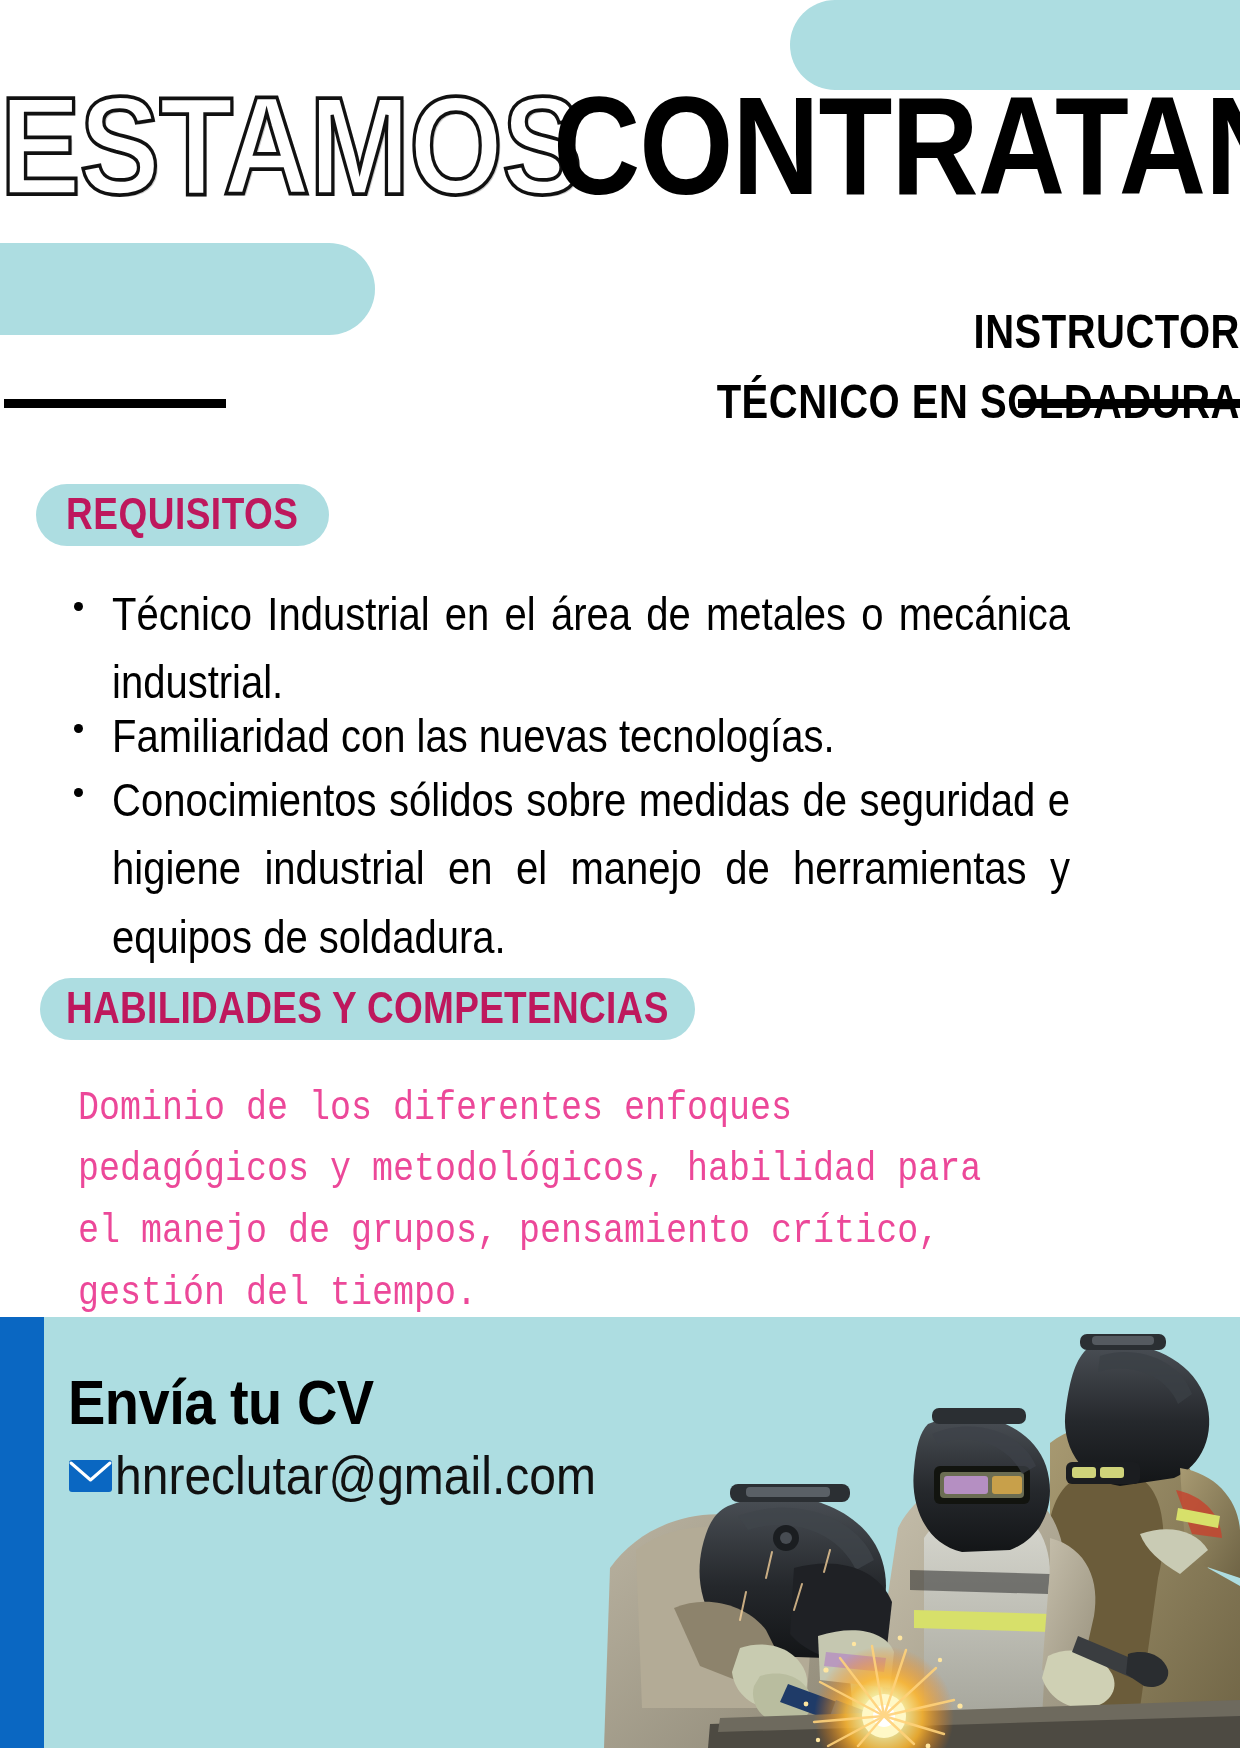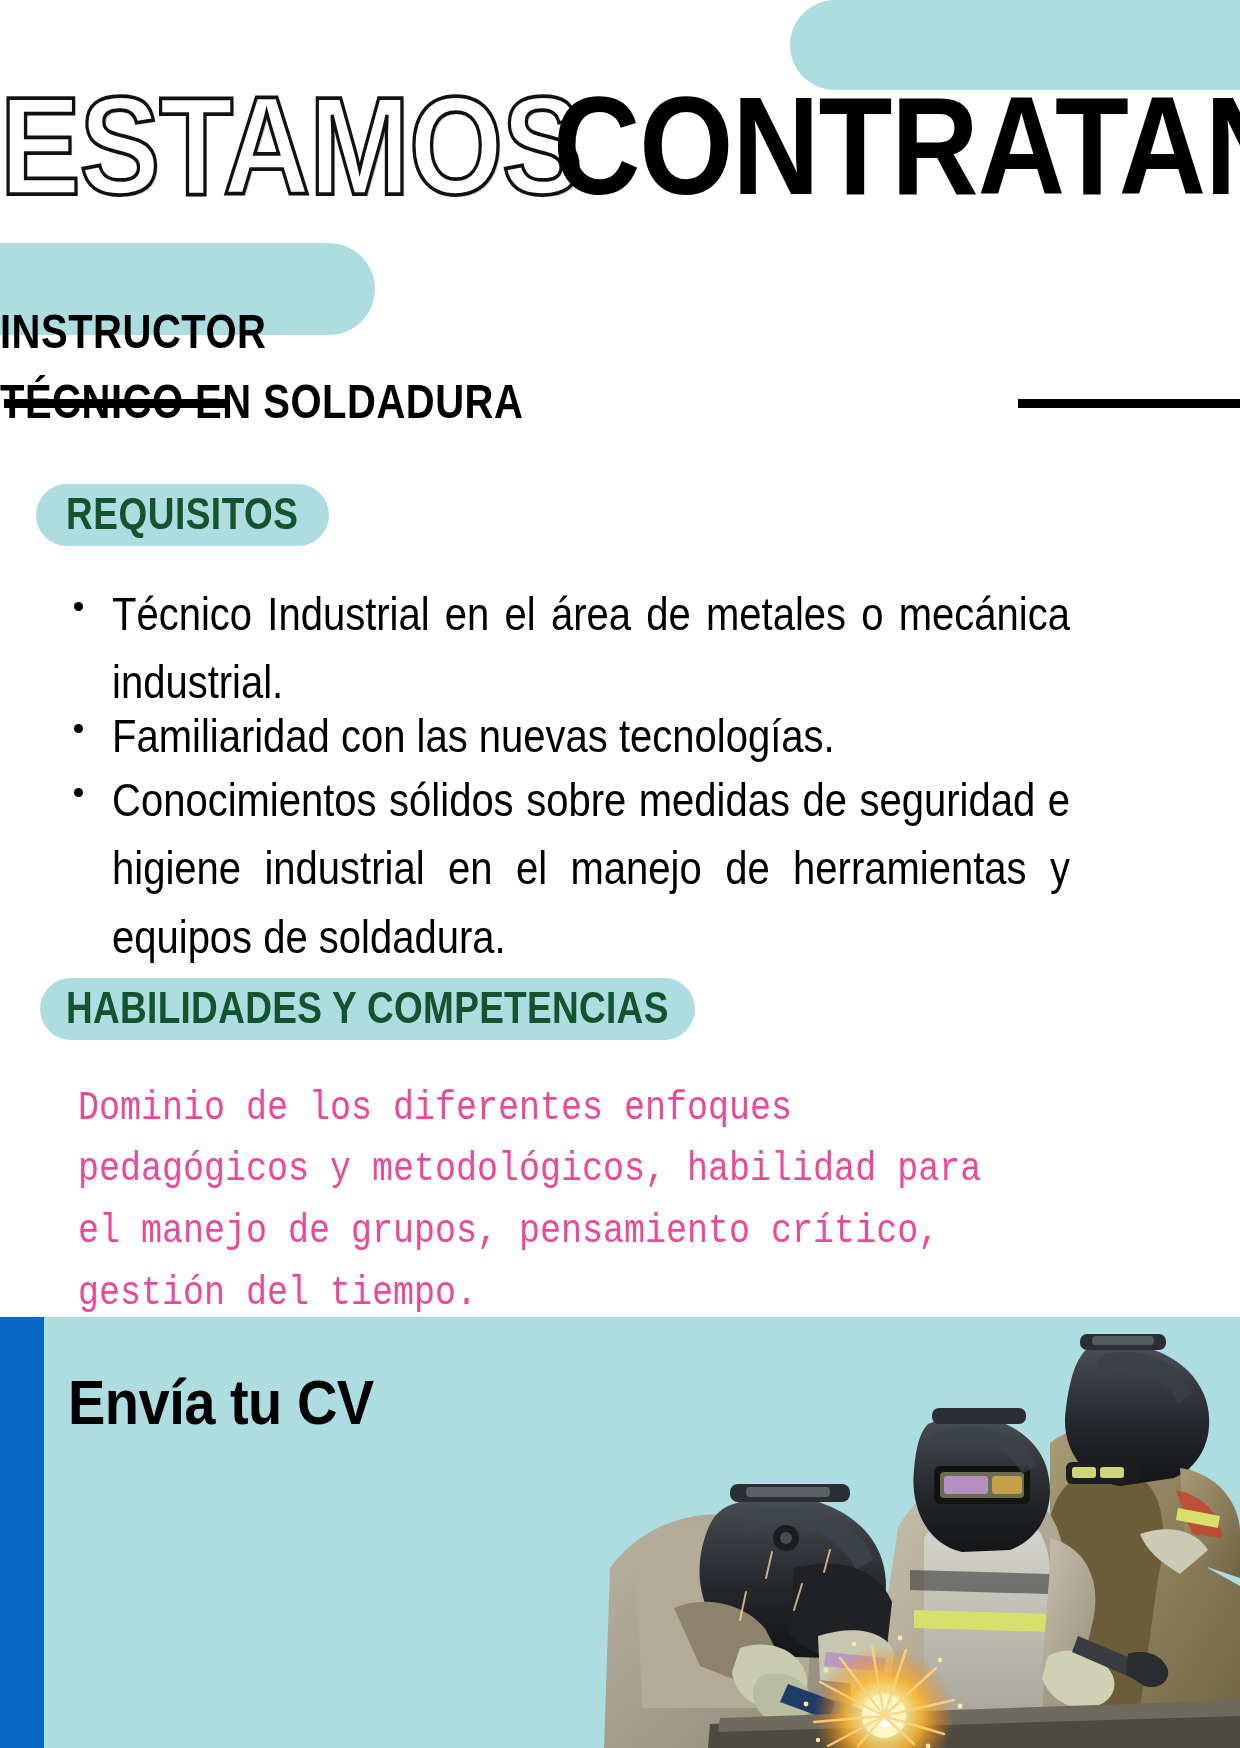--- a/index.html
+++ b/index.html
@@ -75,21 +75,21 @@
     display: inline-block;
     transform-origin: left bottom;
     margin-left: 14px;
   }
 
   
   .subtitle {
     position: absolute;
     left: 0; top: 296px;
     width: 1240px;
-    text-align: left;
+    text-align: right;
     font-family: "Liberation Sans Narrow", "Liberation Sans", sans-serif;
     font-weight: 700;
     font-size: 40px;
     line-height: 1.5;
     color: #000000;
     letter-spacing: 0.5px;
   }
   .subtitle .line {
     display: block;
     transform: scaleY(1.18);
@@ -99,21 +99,21 @@
 
   
   .badge {
     position: absolute;
     background: #addde1;
     border-radius: 999px;
     display: flex;
     align-items: center;
     font-family: "Liberation Sans Narrow", "Liberation Sans", sans-serif;
     font-weight: 700;
-    color: #14532d;
+    color: #be185d;
   }
   .badge-requisitos {
     left: 36px; top: 484px;
     height: 62px;
     padding: 0 30px;
     font-size: 37px;
     letter-spacing: 0.5px;
   }
   .badge-habilidades {
     left: 40px; top: 978px;
@@ -394,15 +394,22 @@
         <line x1="160" y1="382" x2="166" y2="354"></line>
         <line x1="186" y1="340" x2="192" y2="314"></line>
         <line x1="214" y1="372" x2="222" y2="346"></line>
         <line x1="244" y1="334" x2="250" y2="312"></line>
       </g>
     </svg>
   </div>
 
   <div class="footer-content">
     <div class="cv-title">Envía tu CV</div>
+    <div class="cv-mail-row">
+      <svg class="mail-icon" viewBox="0 0 45 34" xmlns="http://www.w3.org/2000/svg">
+        <rect x="1" y="1" width="43" height="32" rx="3" fill="#0a67c2"></rect>
+        <path d="M3 4 L22.5 21 L42 4" fill="none" stroke="#ffffff" stroke-width="3" stroke-linecap="round" stroke-linejoin="round"></path>
+      </svg>
+      <span class="cv-email">hnreclutar@gmail.com</span>
+    </div>
   </div>
 
 </div>
 
 </body></html>

